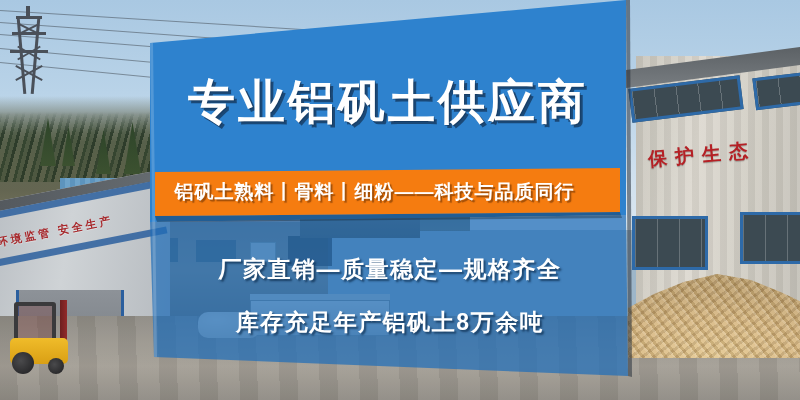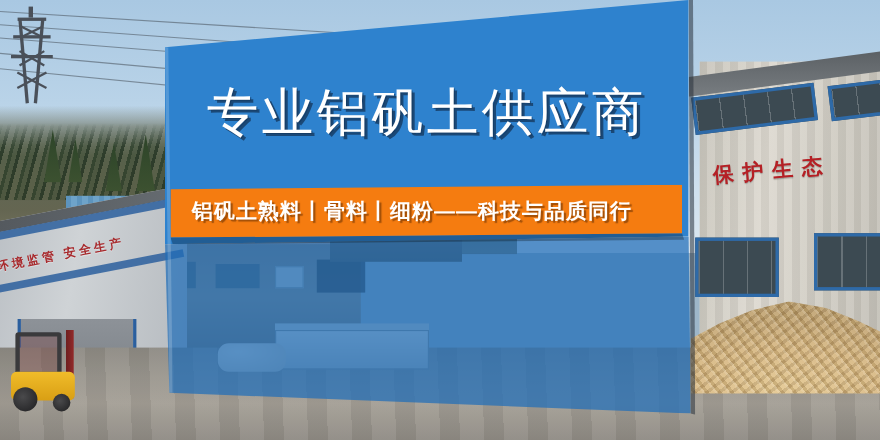--- a/index.html
+++ b/index.html
@@ -227,21 +227,21 @@
     background:rgba(255,255,255,.18);
     -webkit-clip-path:polygon(150px 43px, 153px 43px, 157px 357px, 154px 357px);
             clip-path:polygon(150px 43px, 153px 43px, 157px 357px, 154px 357px);
   }
 
   
   .headline {
     position:absolute; left:155px; top:78px; width:466px;
     text-align:center;
     color:#ffffff;
-    font-size:47px; font-weight:normal;
+    font-size:47px; font-weight:bold;
     letter-spacing:3px;
     line-height:1;
     font-family:"Liberation Sans","DejaVu Sans",sans-serif;
     text-shadow:3px 3px 0 rgba(20,52,88,.75), 1px 1px 0 rgba(20,52,88,.55);
     white-space:nowrap;
   }
 
   .orangebar {
     position:absolute; left:0; top:0; width:800px; height:400px;
     background:#f57c10;
@@ -371,14 +371,18 @@
   <div class="panel-top"></div>
   <div class="panel-edge"></div>
   <div class="panel-edge-l"></div>
 
   <div class="headline">专业铝矾土供应商</div>
 
   <div class="orangebar-shadow"></div>
   <div class="orangebar"></div>
   <div class="subline">铝矾土熟料丨骨料丨细粉——科技与品质同行</div>
 
+  <div class="benefits">
+    <div class="benefit">厂家直销—质量稳定—规格齐全</div>
+    <div class="benefit">库存充足年产铝矾土8万余吨</div>
+  </div>
 
 </div>
 
 </body></html>

